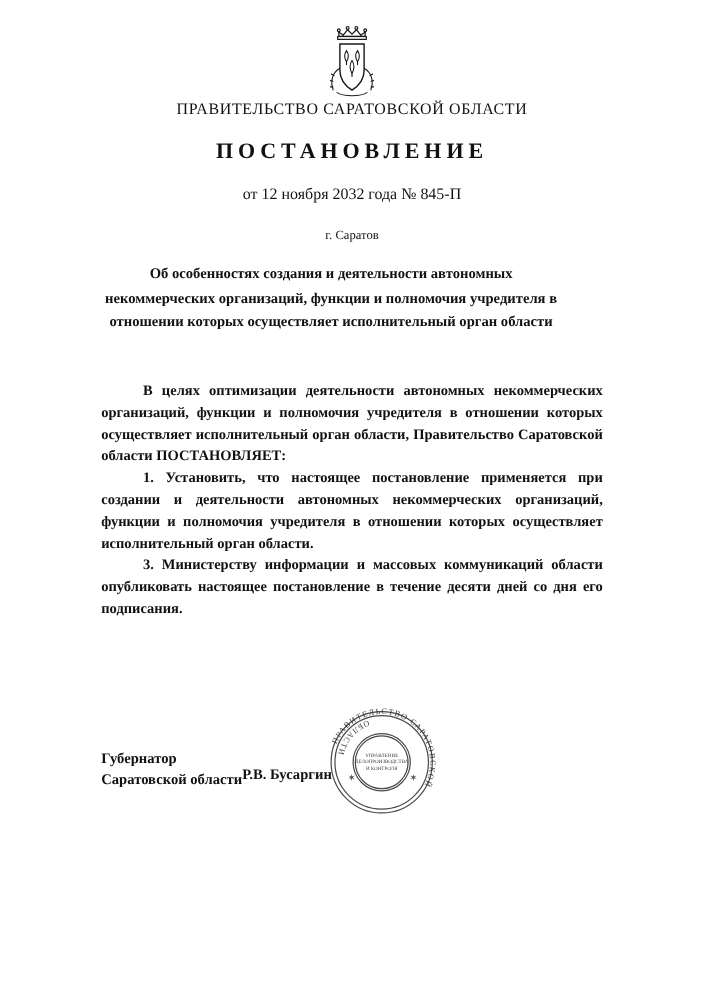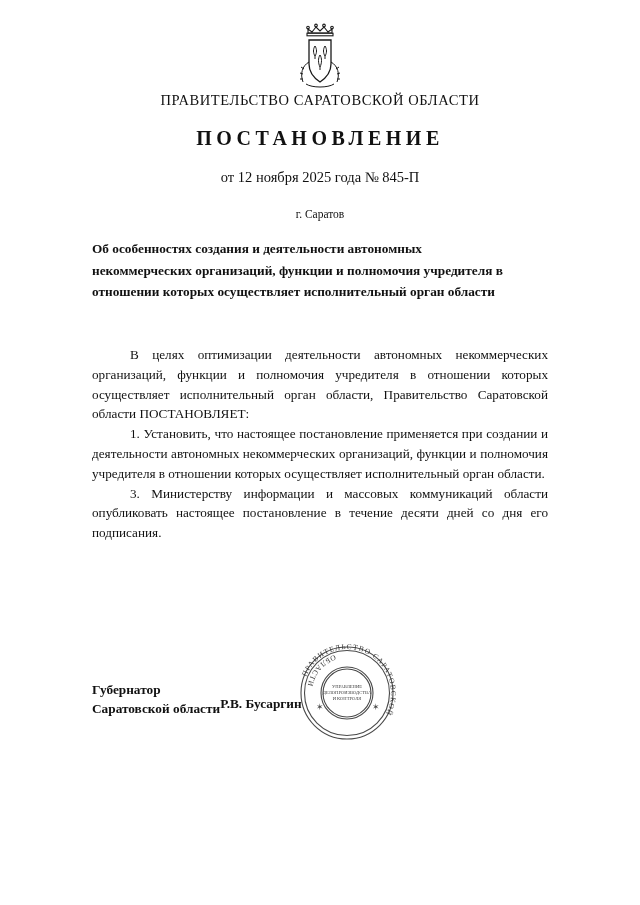--- a/index.html
+++ b/index.html
@@ -67,37 +67,38 @@
   }
   
   .title {
     position: absolute;
     top: 238px;
     left: 92px;
     width: 418px;
     font-size: 13.3px;
     font-weight: 700;
     line-height: 1.62;
-    text-align: left;
+    text-align: center;
   }
   
   .body {
     position: absolute;
     top: 345px;
     left: 92px;
     width: 456px;
     font-size: 13.2px;
     line-height: 1.50;
     text-align: justify;
   }
   .body p {
     margin: 0;
     text-indent: 38px;
     text-align: justify;
     text-justify: inter-word;
+    font-weight: bold;
   }
   .body p + p {
     margin-top: 0;
   }
   
   .sign {
     position: absolute;
     top: 680px;
     left: 92px;
     width: 456px;
@@ -158,21 +159,21 @@
                    M44 47 l3 -2 M45 52 l3 -1 M45 57 l3 0"></path>
           <path d="M14 62 C20 66 36 66 42 62"></path>
         </g>
       </svg>
     </span>
   </div>
 
   <div class="header">
     <div class="gov-line">ПРАВИТЕЛЬСТВО САРАТОВСКОЙ ОБЛАСТИ</div>
     <div class="doc-type">ПОСТАНОВЛЕНИЕ</div>
-    <div class="doc-date">от 12 ноября 2025 года № 845-П</div>
+    <div class="doc-date">от 12 ноября 2032 года № 845-П</div>
     <div class="city">г. Саратов</div>
   </div>
 
   <div class="title">Об особенностях создания и деятельности автономных некоммерческих организаций, функции и полномочия учредителя в отношении которых осуществляет исполнительный орган области</div>
 
   <div class="body">
     <p>В целях оптимизации деятельности автономных некоммерческих организаций, функции и полномочия учредителя в отношении которых осуществляет исполнительный орган области, Правительство Саратовской области ПОСТАНОВЛЯЕТ:</p>
     <p>1. Установить, что настоящее постановление применяется при создании и деятельности автономных некоммерческих организаций, функции и полномочия учредителя в отношении которых осуществляет исполнительный орган области.</p>
     <p>3. Министерству информации и массовых коммуникаций области опубликовать настоящее постановление в течение десяти дней со дня его подписания.</p>
   </div>

